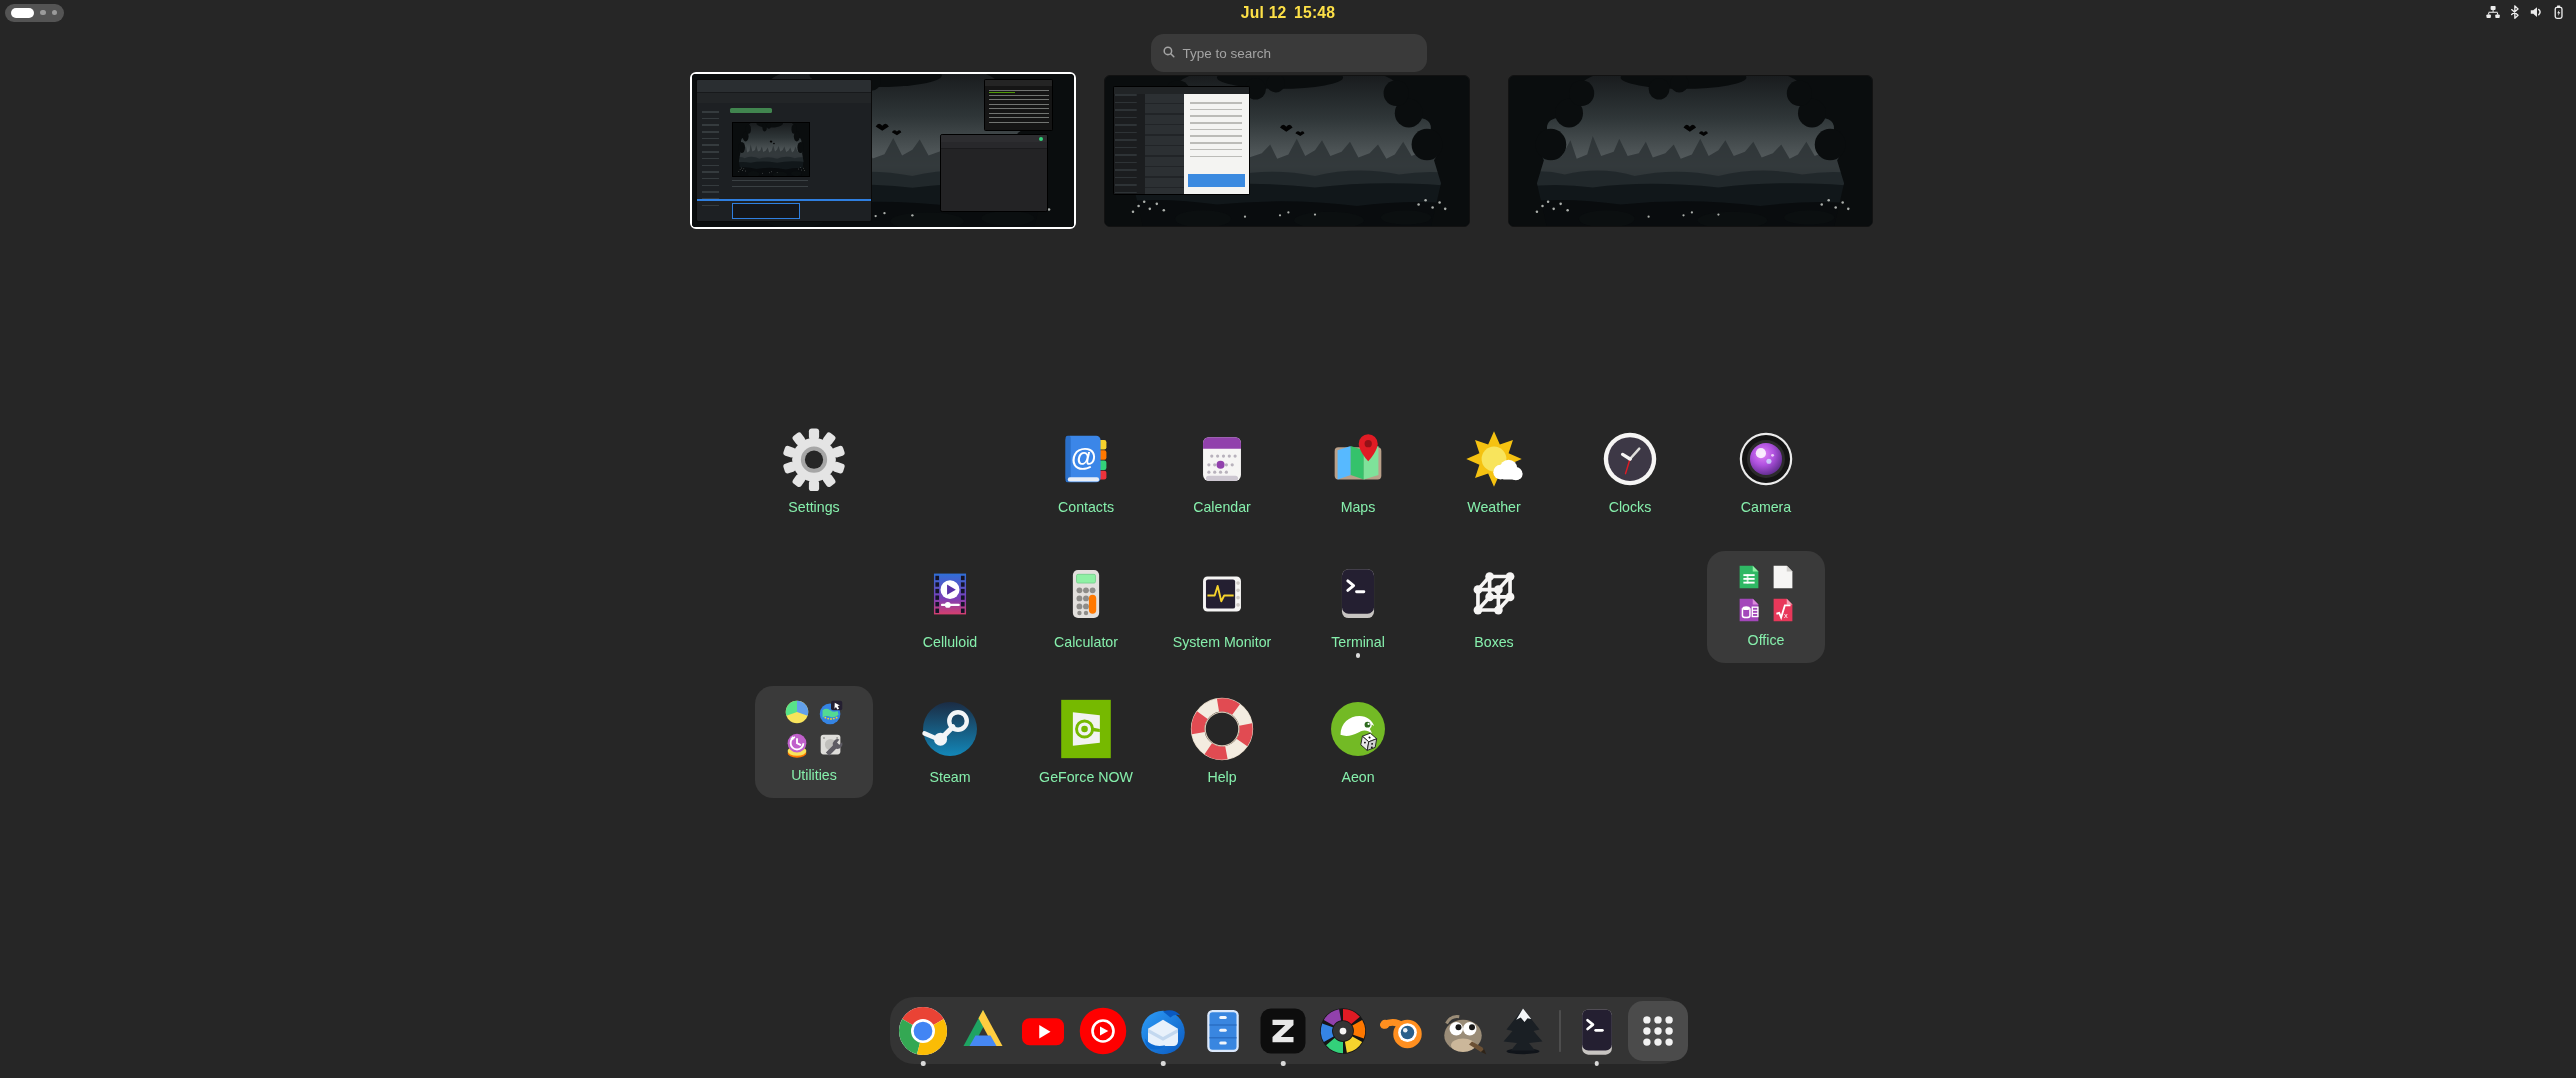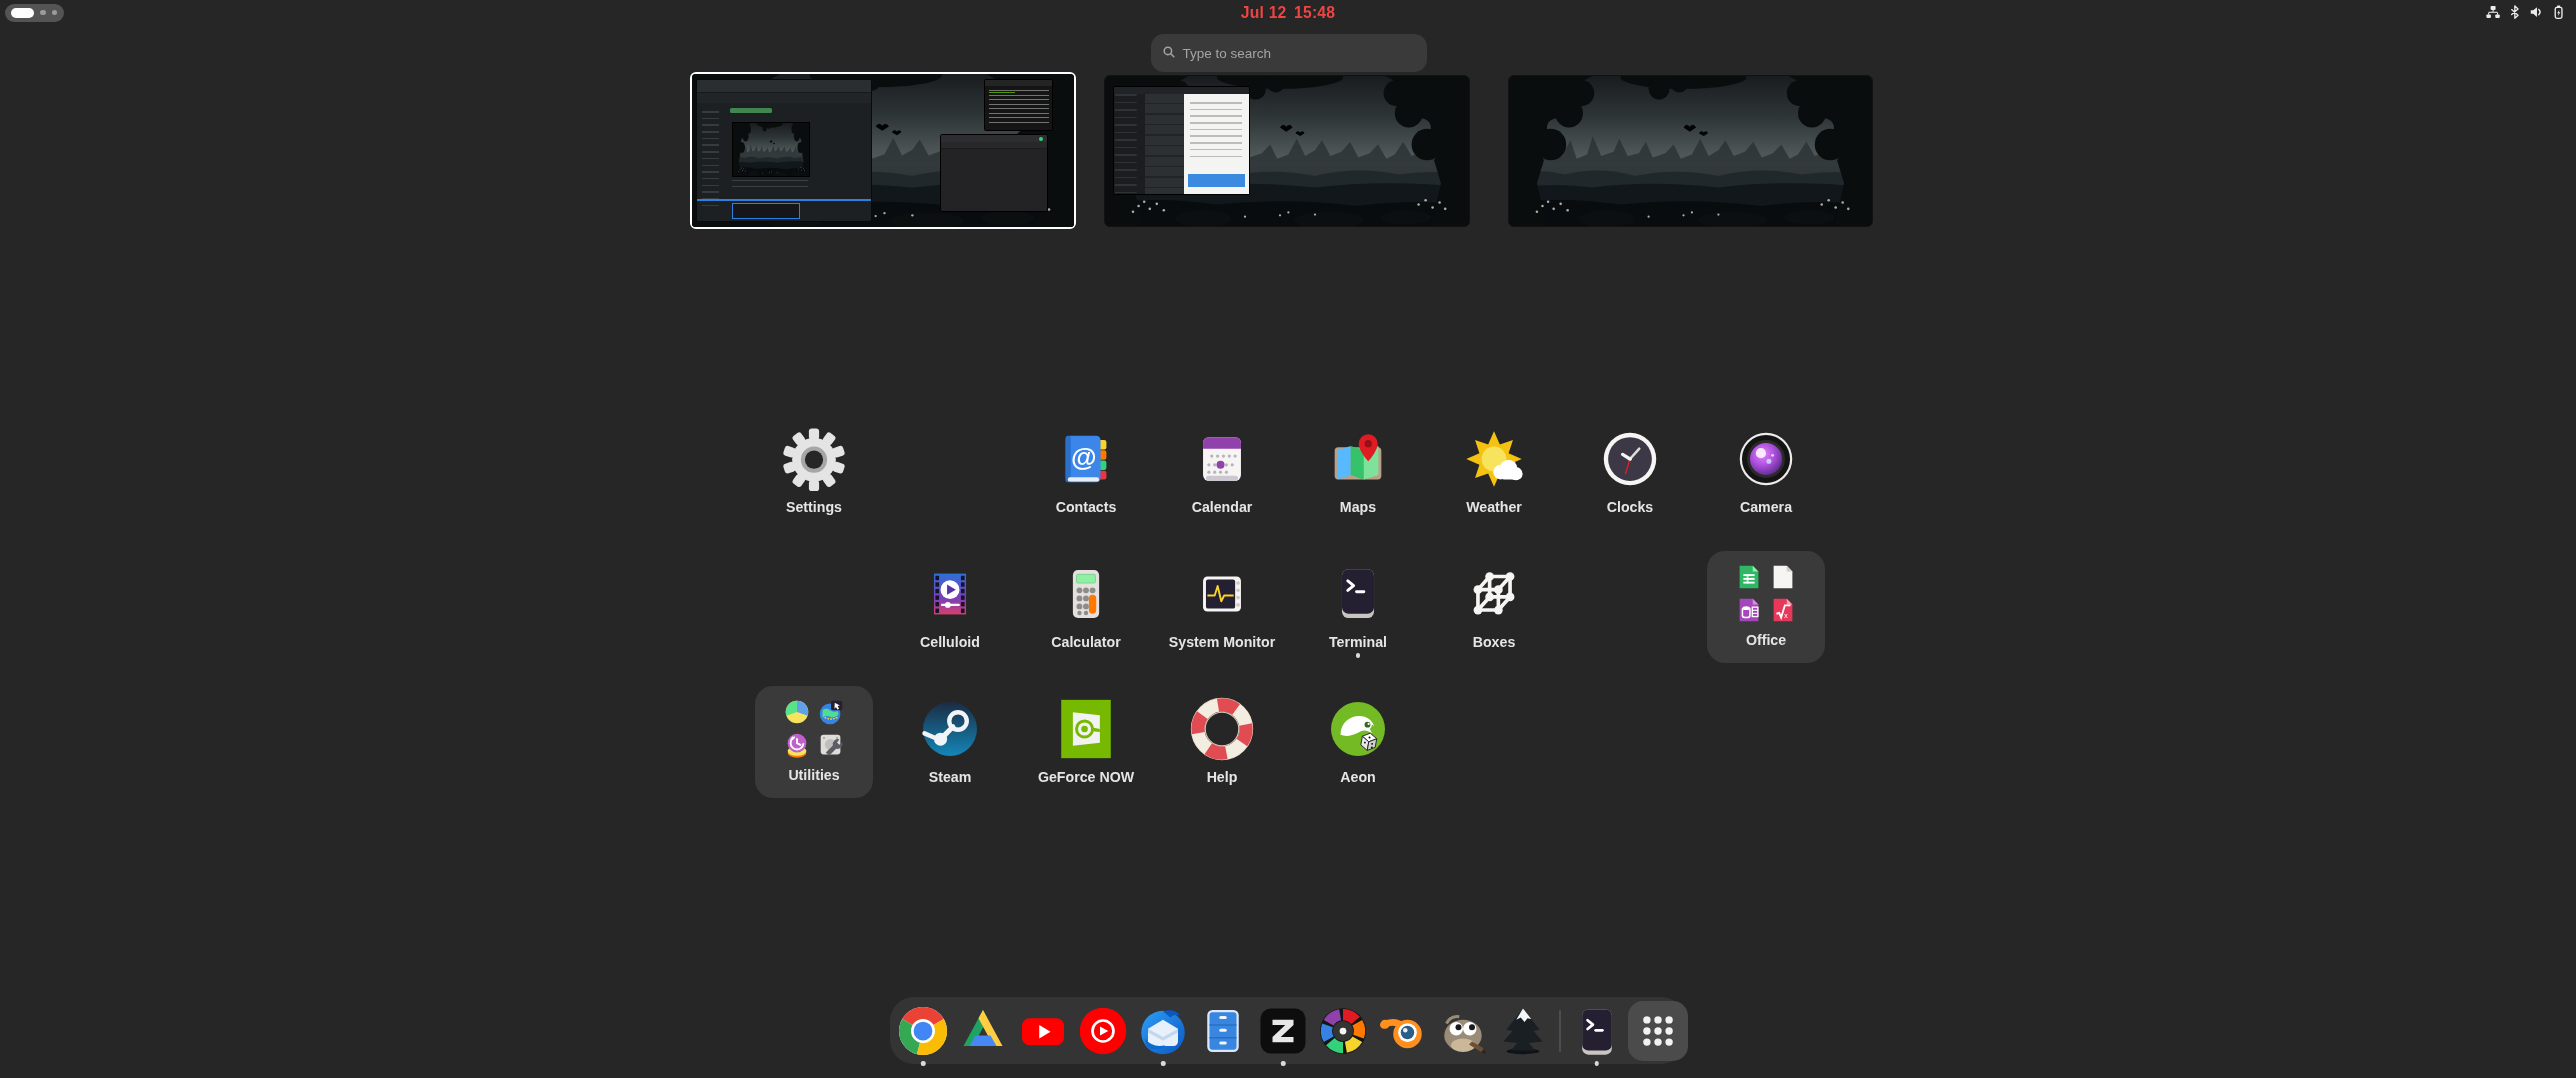--- a/index.html
+++ b/index.html
@@ -5,21 +5,21 @@
   html,body{margin:0;padding:0;background:#262626;}
   #screen{position:relative;width:2576px;height:1078px;background:#262626;overflow:hidden;
           font-family:"Liberation Sans",sans-serif;color:#fff;}
   
   #topbar{position:absolute;left:0;top:0;width:2576px;height:25px;}
   #ws-indicator{position:absolute;left:4.5px;top:3.7px;height:18px;border-radius:9.7px;background:#545454;
                 display:flex;align-items:center;padding:0 6.7px;gap:6.7px;}
   .ws-seg{width:5.2px;height:5.2px;border-radius:3px;background:#9b9b9b;}
   .ws-seg.active{width:22.5px;height:9.7px;border-radius:5.2px;background:#ffffff;}
   #clock{position:absolute;left:0;right:0;top:0;height:25px;display:flex;align-items:center;justify-content:center;
-         gap:7.5px;font-size:15.7px;font-weight:700;color:#ef4444;letter-spacing:0.2px;}
+         gap:7.5px;font-size:15.7px;font-weight:700;color:#fde047;letter-spacing:0.2px;}
   #tray{position:absolute;right:12px;top:0;height:25px;display:flex;align-items:center;gap:9.7px;}
   #tray svg{display:block;}
   
   #search{position:absolute;left:1151px;top:34px;width:276px;height:38px;border-radius:12.7px;background:#3a3a3a;
           display:flex;align-items:center;padding:0 10.5px;gap:7.5px;box-sizing:border-box;}
   #search .ph{font-size:13.5px;color:#a4a4a4;}
   
   .ws{position:absolute;border-radius:6px;overflow:hidden;box-sizing:border-box;background:#101314;}
   .ws svg.wp{position:absolute;inset:0;width:100%;height:100%;}
   #ws1{left:690px;top:72px;width:386px;height:157px;border:2.2px solid #ffffff;}
@@ -65,21 +65,21 @@
   
   #app-grid{position:absolute;left:746px;top:416px;display:grid;
             grid-template-columns:repeat(8,136px);grid-auto-rows:135px;}
   .app-cell{display:flex;justify-content:center;}
   .cell-inner{width:118px;padding-top:7.5px;display:flex;flex-direction:column;align-items:center;border-radius:18px;box-sizing:border-box;}
   .cell-inner.folder{background:#3a3a3a;height:112px;padding-top:10.5px;}
   .icon-box{width:70px;height:70px;}
   .icon-box svg{width:100%;height:100%;display:block;}
   .minis{display:grid;grid-template-columns:30px 30px;gap:3.7px;}
   .minis svg{width:30px;height:30px;display:block;}
-  .app-label{margin-top:5.2px;font-size:14.2px;color:#e5e5e5;white-space:nowrap;font-weight:bold;}
+  .app-label{margin-top:5.2px;font-size:14.2px;color:#86efac;white-space:nowrap;}
   .cell-inner.folder .app-label{margin-top:6.7px;}
   .run-dot{width:4.5px;height:4.5px;border-radius:2.2px;background:#dcdcdc;margin-top:3.7px;}
   
   #dock{position:absolute;left:890px;top:997px;width:795px;height:67px;border-radius:24px;background:#343434;
         display:flex;align-items:center;padding:0 3px;box-sizing:border-box;}
   .dock-item{position:relative;width:54px;height:54px;margin:0 3px;flex:0 0 auto;}
   .dock-item svg{width:100%;height:100%;display:block;}
   .dock-dot{position:absolute;left:50%;bottom:-8.2px;transform:translateX(-50%);width:4.5px;height:4.5px;border-radius:2.2px;background:#d9d9d9;}
   .dock-sep{width:1.5px;height:42px;border-radius:0.7px;background:#4d4d4d;margin:0 6px;flex:0 0 auto;}
   .apps-btn{position:relative;width:60px;height:60px;margin:0 1.5px;border-radius:15px;background:#4b4b4b;

